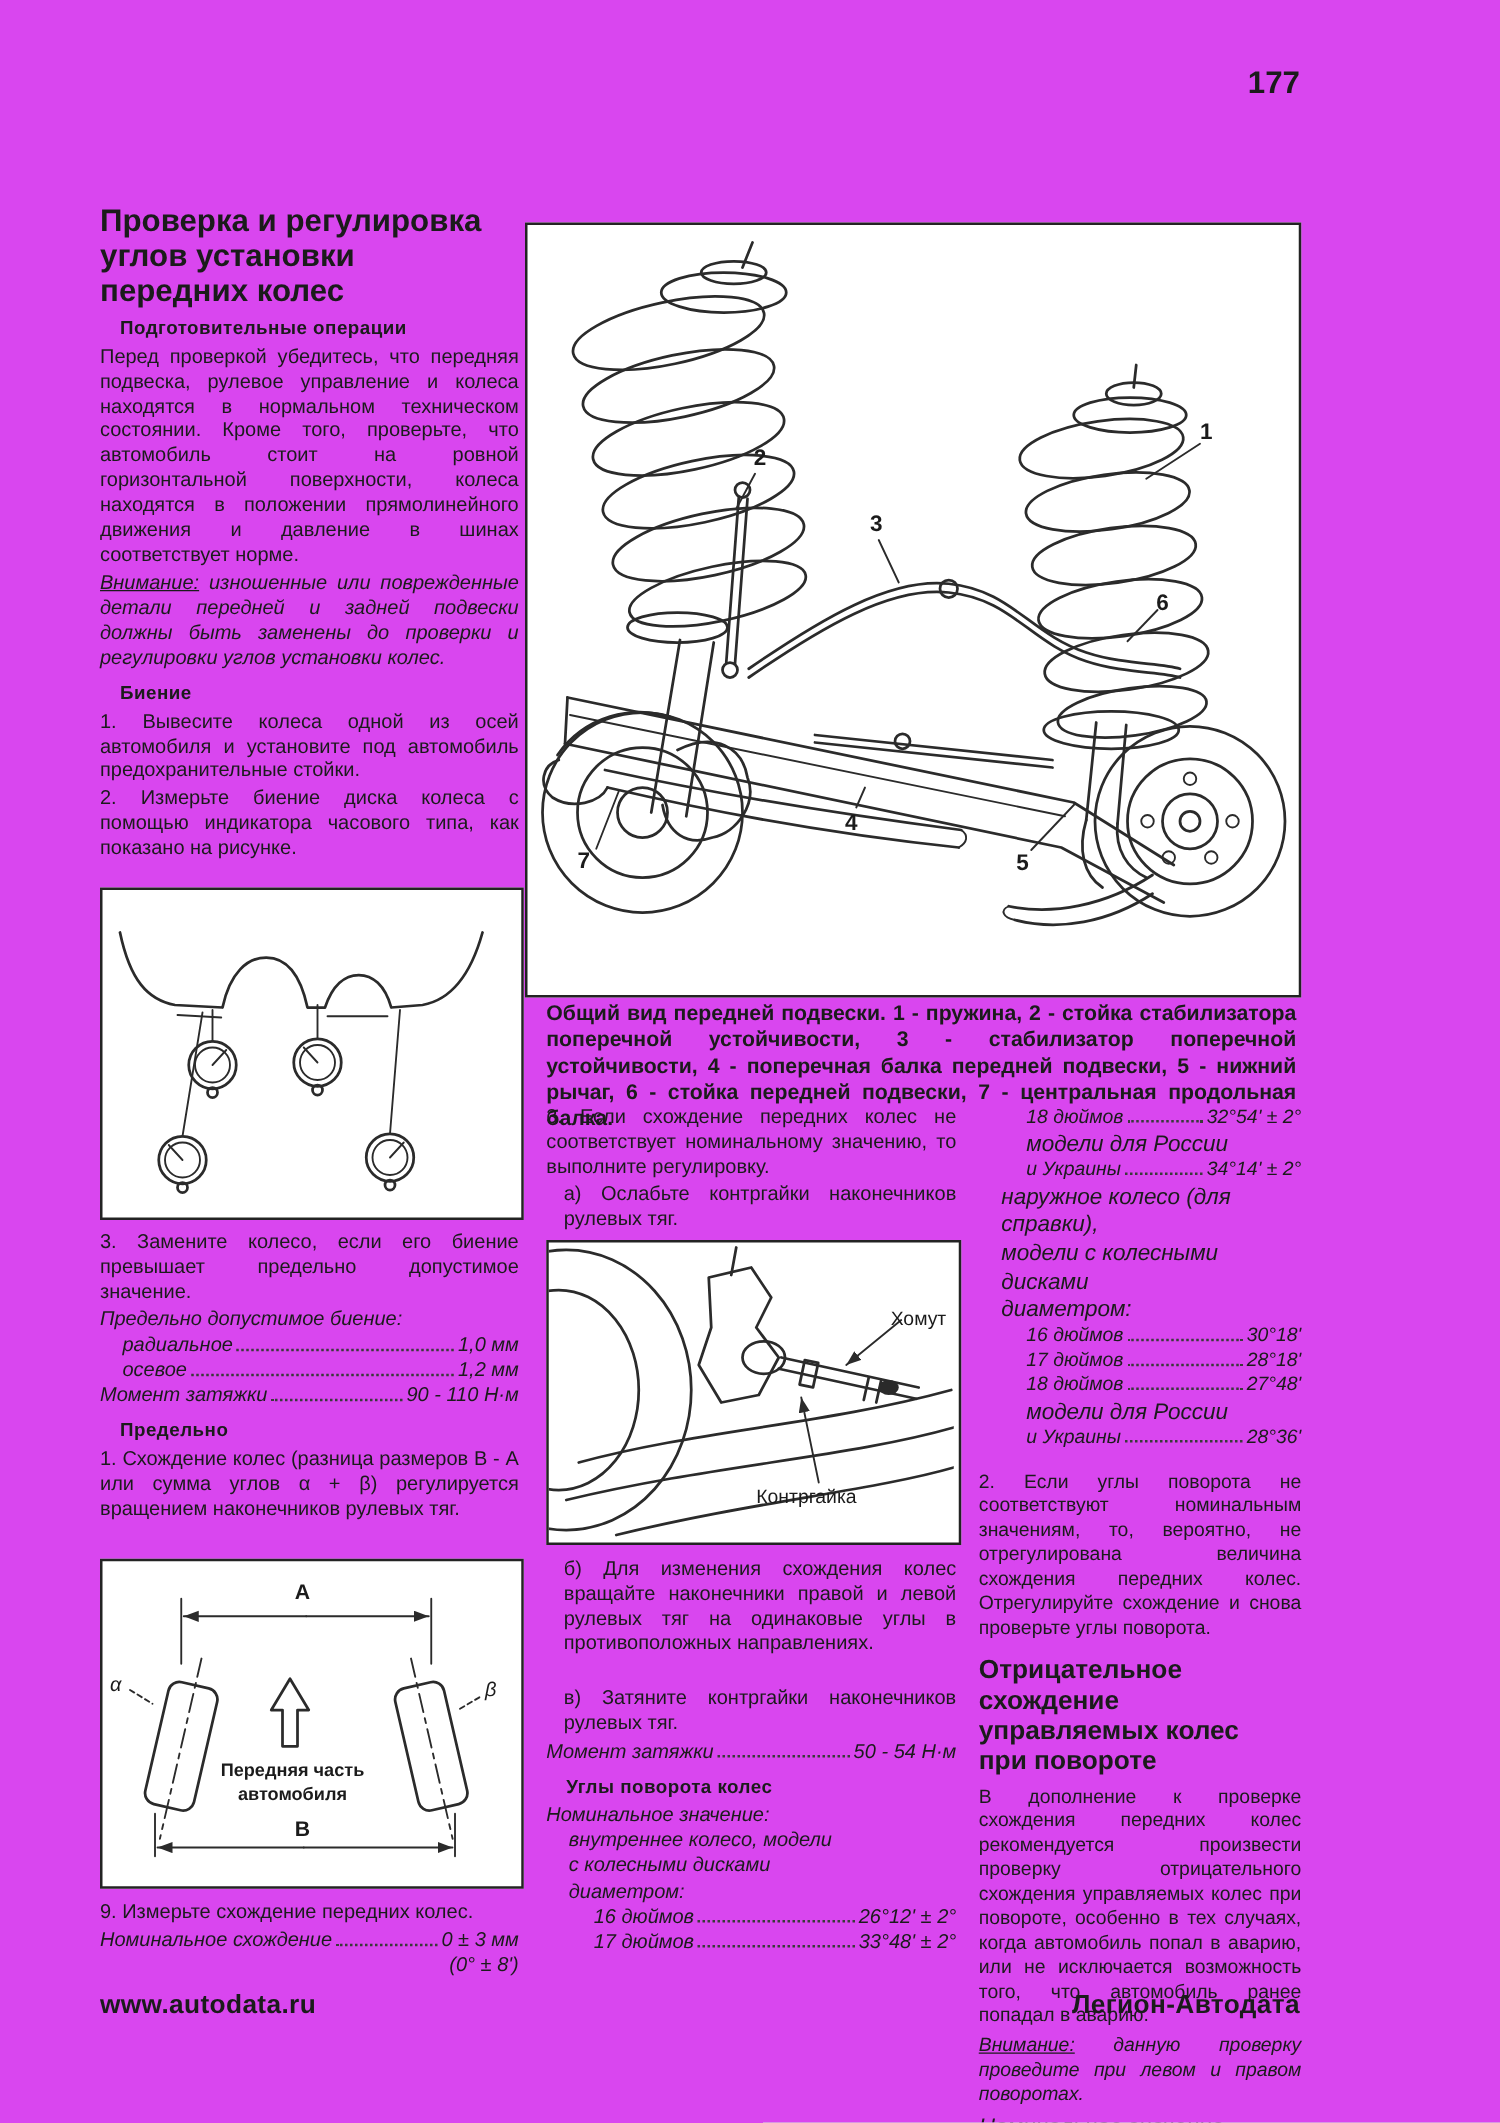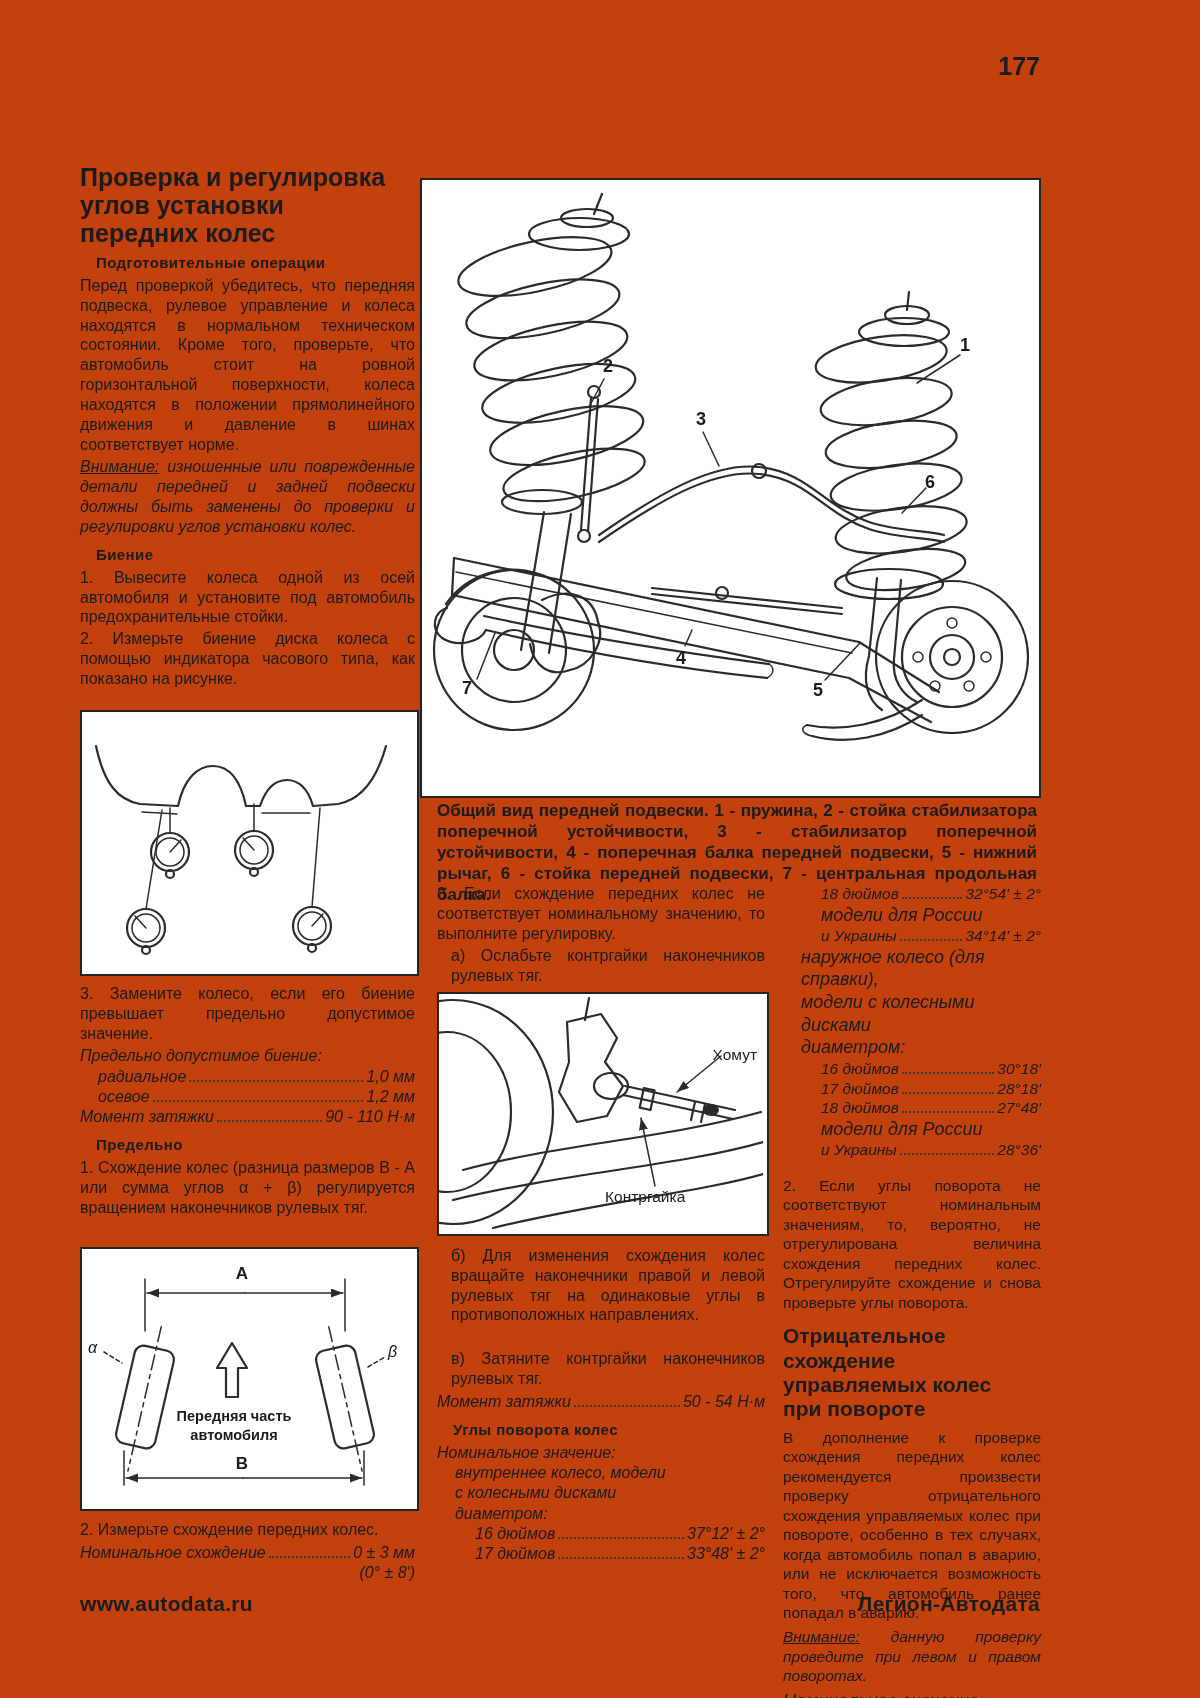--- a/index.html
+++ b/index.html
@@ -1,16 +1,16 @@
 <!DOCTYPE html>
 <html lang="ru"><head>
 <meta charset="utf-8">
 <style>
   html,body{margin:0;padding:0;background:#d9d9d9;}
-  .page{position:relative;width:1200px;height:1698px;background:#c2410c;
+  .page{position:relative;width:1200px;height:1698px;background:#d946ef;
         font-family:"Liberation Sans",sans-serif;color:#1b1b1b;overflow:hidden;}
   .abs{position:absolute;}
   .pagenum{position:absolute;right:160px;top:52px;font-size:25px;font-weight:bold;}
   .title{position:absolute;left:78px;top:96px;font-size:43px;font-weight:bold;letter-spacing:.5px;}
   .h2line{font-size:25px;font-weight:bold;line-height:1.12;}
   .h3{font-size:15px;font-weight:bold;letter-spacing:.4px;margin:9px 16px 5px;}
   .rc .h2line{font-size:21px;line-height:1.16;}
   p{margin:0 0 3px;text-align:justify;font-size:16px;line-height:1.24;}
   .rc p{font-size:15.5px;line-height:1.26;}
   .sub p{margin:0 0 2px;}
@@ -148,21 +148,21 @@
         <text x="160" y="220" font-size="17" font-weight="bold" text-anchor="middle">B</text>
         <line class="ln thin" x1="161" y1="229" x2="44" y2="229" marker-end="url(#arw)"></line>
         <line class="ln thin" x1="161" y1="229" x2="280" y2="229" marker-end="url(#arw)"></line>
         <line class="ln thin" x1="42" y1="202" x2="42" y2="236"></line>
         <line class="ln thin" x1="282" y1="202" x2="282" y2="236"></line>
       </g>
     </svg>
   </div>
 
   <div class="abs" style="left:80px;top:1520px;width:335px;">
-    <p>2. Измерьте схождение передних колес.</p>
+    <p>9. Измерьте схождение передних колес.</p>
     <div class="spec">
       <span>Номинальное схождение</span>
         <span class="dots"></span>
         <span>0 ± 3 мм</span>
     </div>
     <div class="val2">(0° ± 8')</div>
   </div>
 
   <div class="fig" style="left:420px;top:178px;width:617px;height:616px;">
     <svg width="613" height="612" viewBox="0 0 613 612">
@@ -332,21 +332,21 @@
         <span>50 - 54 Н·м</span>
     </div>
     <div class="h3">Углы поворота колес</div>
     <div class="spec-plain">Номинальное значение:</div>
     <div class="spec-plain i1">внутреннее колесо, модели</div>
     <div class="spec-plain i1">с колесными дисками</div>
     <div class="spec-plain i1">диаметром:</div>
     <div class="spec i2">
       <span>16 дюймов</span>
         <span class="dots"></span>
-        <span>37°12' ± 2°</span>
+        <span>26°12' ± 2°</span>
     </div>
     <div class="spec i2">
       <span>17 дюймов</span>
         <span class="dots"></span>
         <span>33°48' ± 2°</span>
     </div>
   </div>
 
   <div class="abs rc" style="left:783px;top:884px;width:258px;">
     <div class="spec i2">

